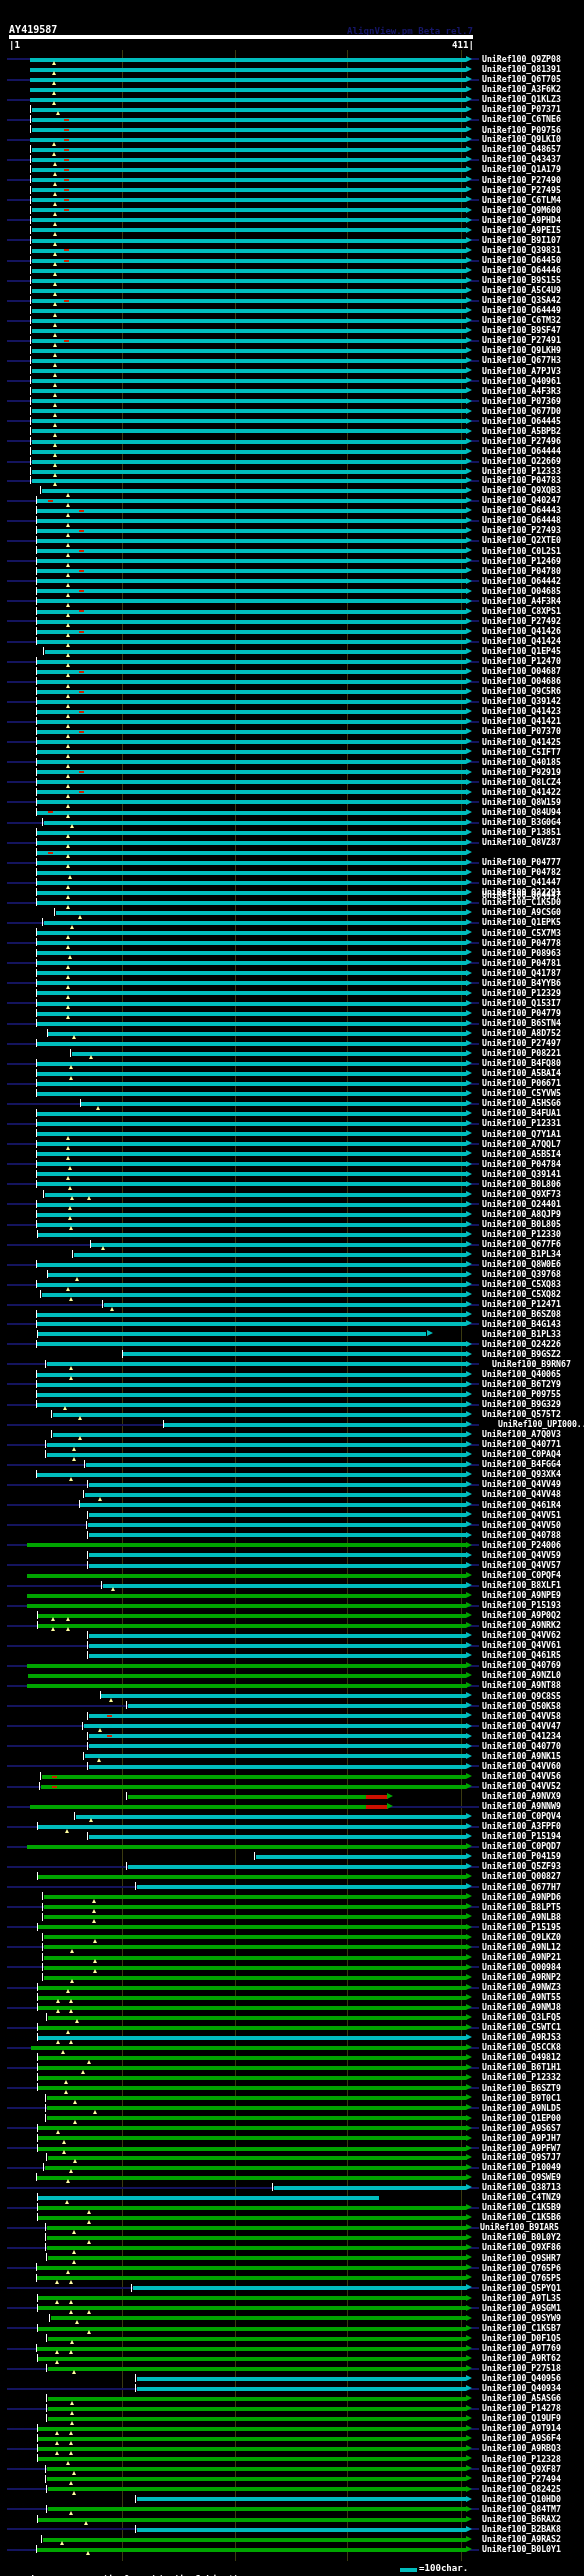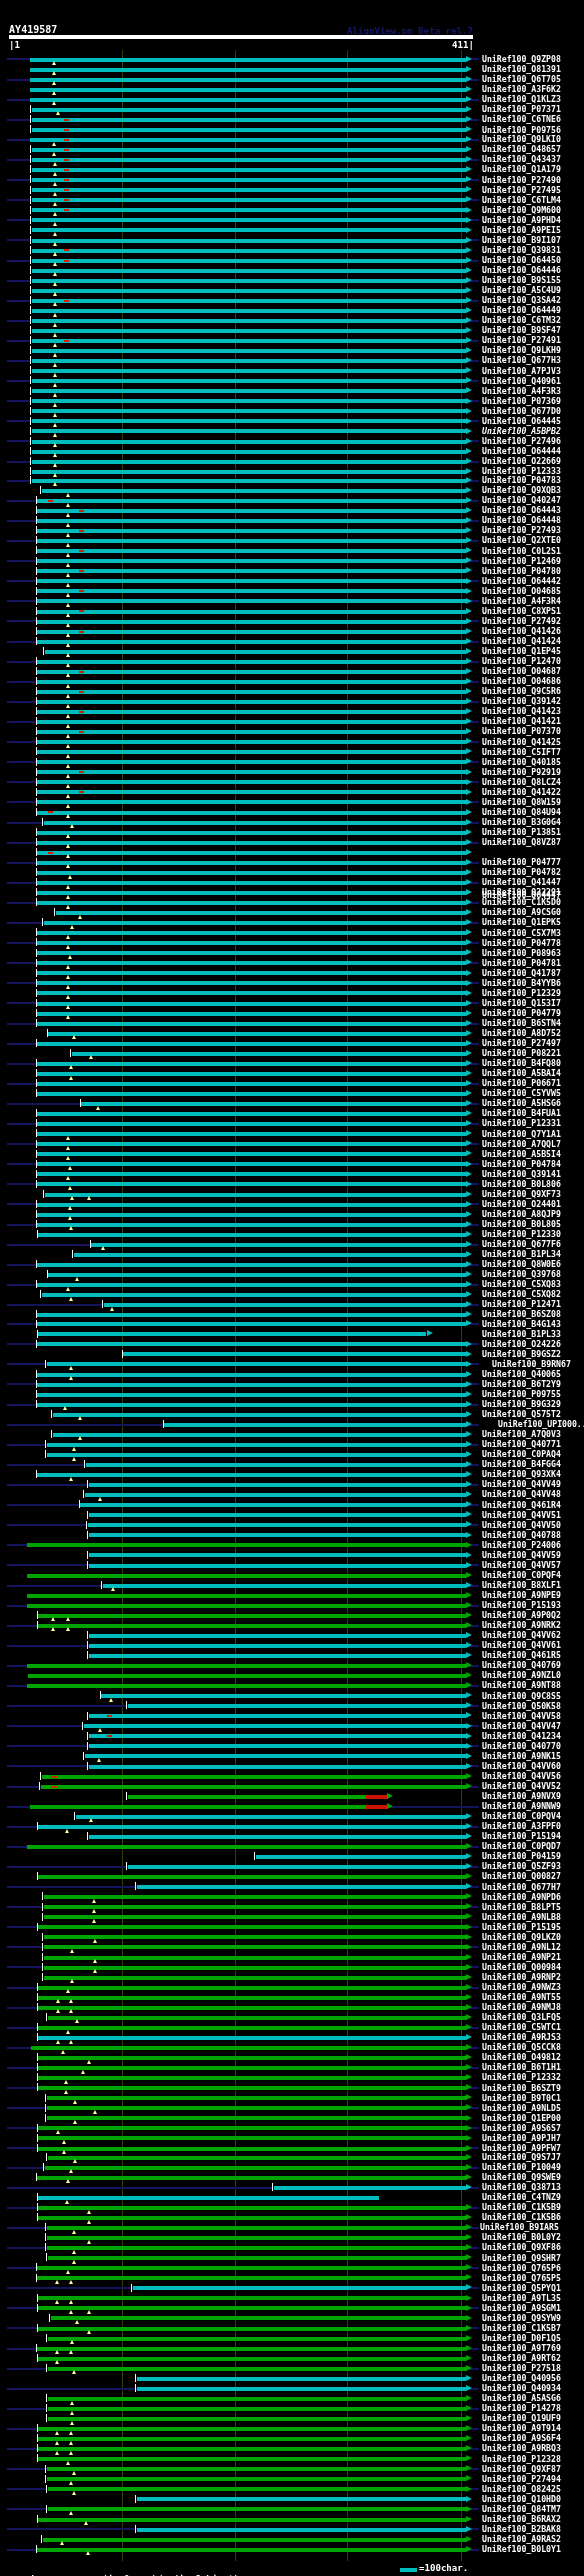--- a/index.html
+++ b/index.html
@@ -246,21 +246,21 @@
       <div class="abs guide" style="left: 7.3px; top: 420px; width: 472px; background: rgb(20, 20, 94);"></div>
       <div class="abs tick" style="left: 30px; top: 417px;"></div>
       <div class="abs bar" style="left: 32px; top: 419px; width: 434px; background: rgb(0, 188, 188);"></div>
       <div class="abs arrow" style="left: 466px; top: 418px; border-left: 6.4px solid rgb(0, 188, 188);"></div>
       <div class="abs tri" style="left: 53px; top: 423px;"></div>
       <div class="abs hit-label" style="left: 482px; top: 416px;">UniRef100_O64445</div>
       <div class="abs tick" style="left: 30px; top: 427px;"></div>
       <div class="abs bar" style="left: 32px; top: 429px; width: 434px; background: rgb(0, 188, 188);"></div>
       <div class="abs arrow" style="left: 466px; top: 428px; border-left: 6.4px solid rgb(0, 188, 188);"></div>
       <div class="abs tri" style="left: 53px; top: 433px;"></div>
-      <div class="abs hit-label" style="left: 482px; top: 426px; font-style: italic;">UniRef100_A5BPB2</div>
+      <div class="abs hit-label" style="left: 482px; top: 426px;">UniRef100_A5BPB2</div>
       <div class="abs guide" style="left: 7.3px; top: 440px; width: 472px; background: rgb(20, 20, 94);"></div>
       <div class="abs tick" style="left: 30px; top: 437px;"></div>
       <div class="abs bar" style="left: 32px; top: 440px; width: 434px; background: rgb(0, 188, 188);"></div>
       <div class="abs arrow" style="left: 466px; top: 438px; border-left: 6.4px solid rgb(0, 188, 188);"></div>
       <div class="abs tri" style="left: 53px; top: 443px;"></div>
       <div class="abs hit-label" style="left: 482px; top: 436px;">UniRef100_P27496</div>
       <div class="abs tick" style="left: 30px; top: 447px;"></div>
       <div class="abs bar" style="left: 32px; top: 450px; width: 434px; background: rgb(0, 188, 188);"></div>
       <div class="abs arrow" style="left: 466px; top: 448px; border-left: 6.4px solid rgb(0, 188, 188);"></div>
       <div class="abs tri" style="left: 53px; top: 453px;"></div>

